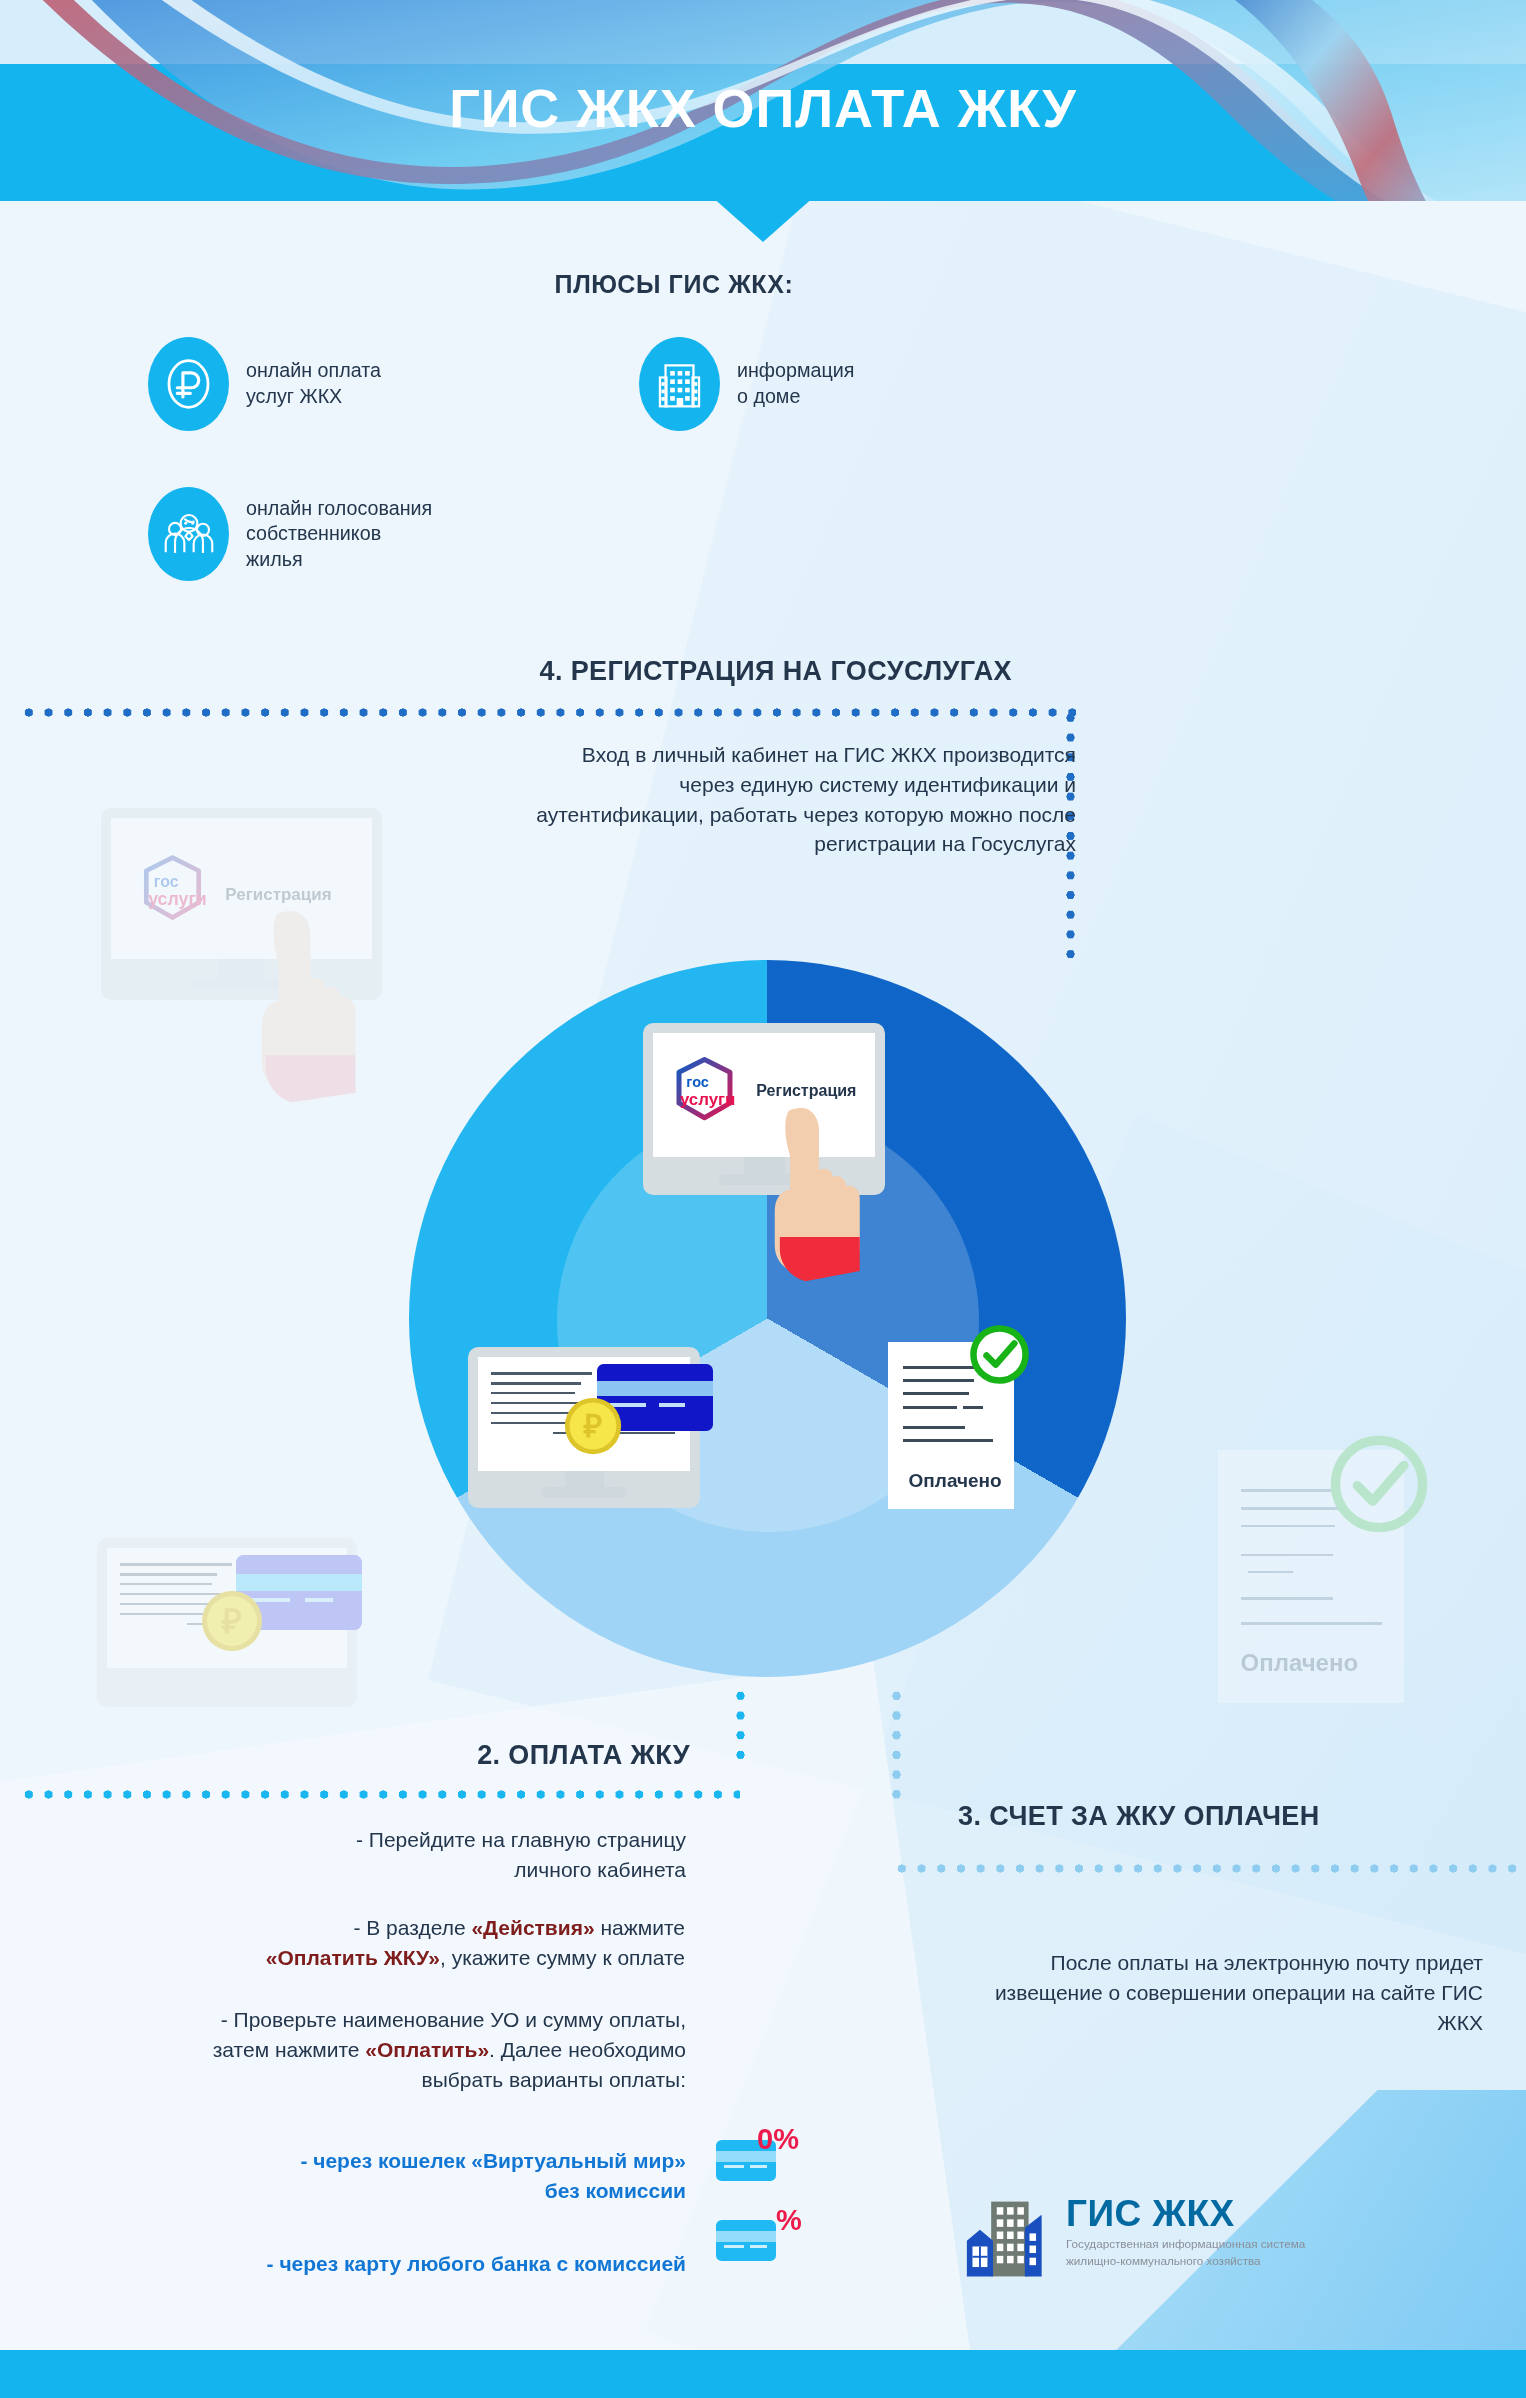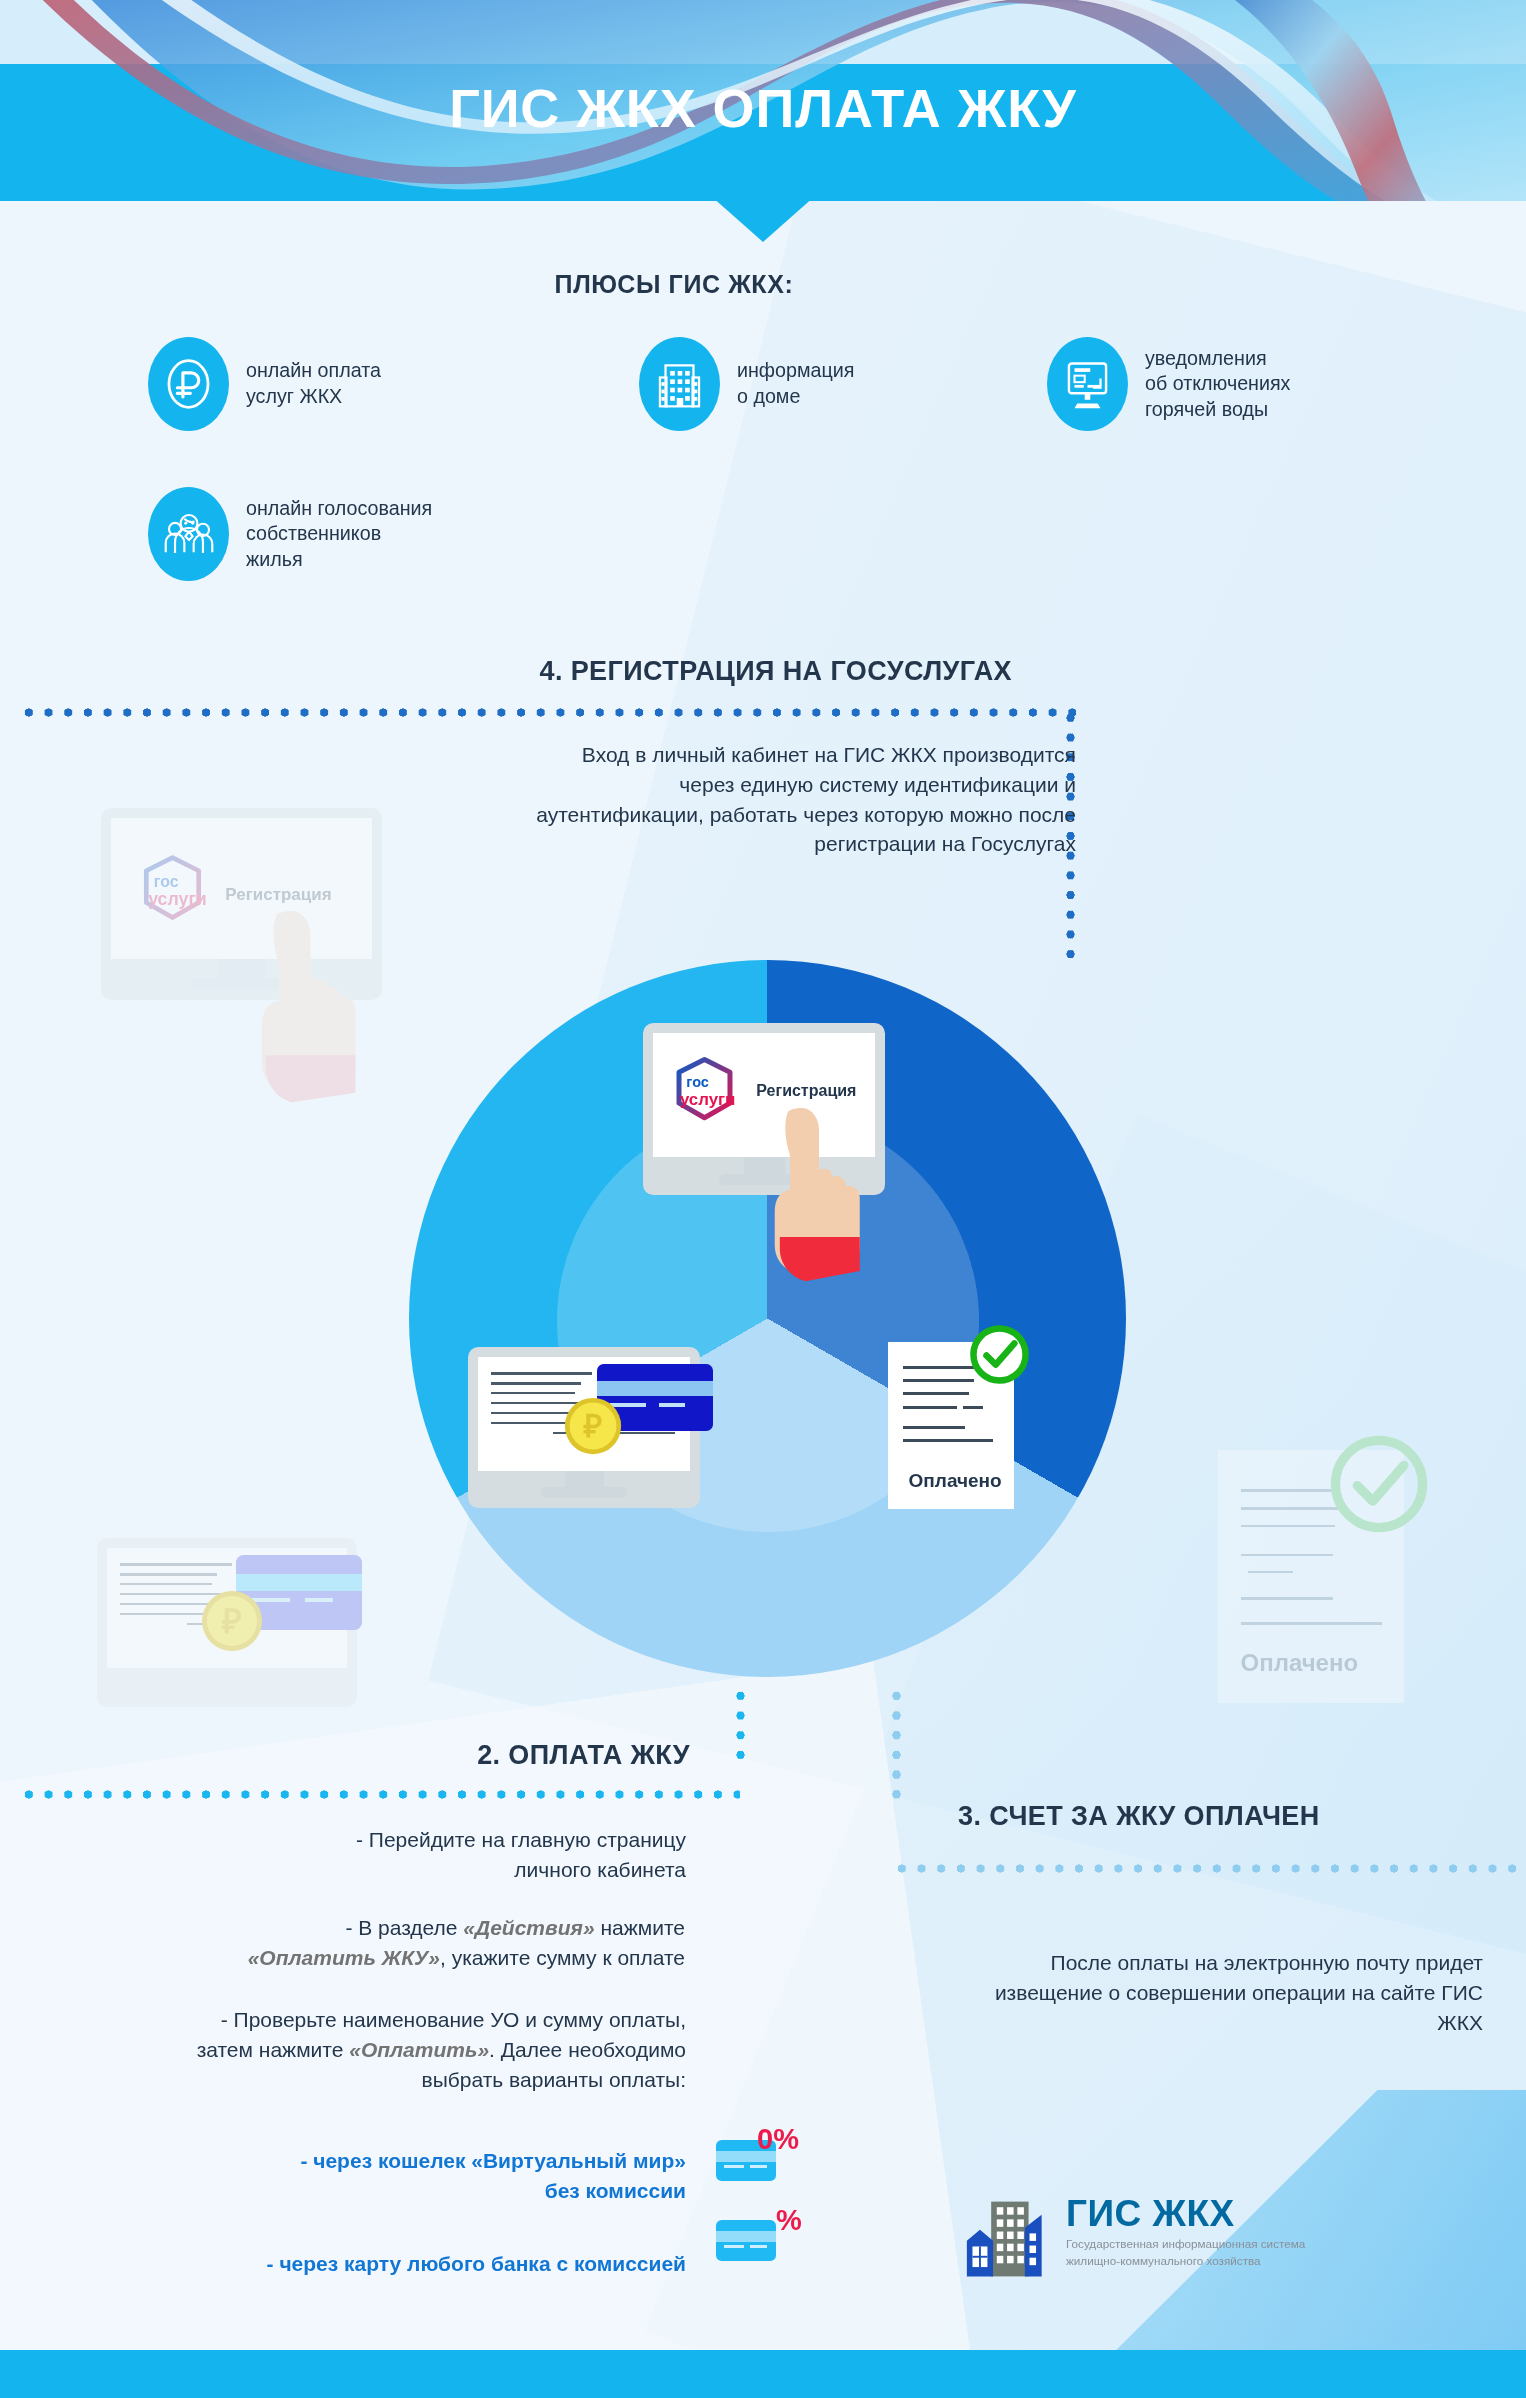--- a/index.html
+++ b/index.html
@@ -50,21 +50,21 @@
 
   
   .step-h { position:absolute; font-size:27px; font-weight:bold; color:#23364c; letter-spacing:0.4px; }
   .dots { position:absolute; height:9.4px; }
   .dots-h { background-image:radial-gradient(circle, currentColor 38%, transparent 40%);
             background-size:19.7px 9.4px; background-repeat:repeat-x; }
   .dots-v { width:9.4px; background-image:radial-gradient(circle, currentColor 38%, transparent 40%);
             background-size:9.4px 19.7px; background-repeat:repeat-y; }
 
   .para { position:absolute; font-size:21px; line-height:1.42; color:#23364c; }
-  .para b { color:#737373;font-style:italic; }
+  .para b { color:#7f1d1d; }
 
   
   .pie { position:absolute; left:409px; top:960px; width:717px; height:717px; border-radius:50%;
          background:
            conic-gradient(from 0deg,
              #1066c8 0deg 120deg,
              #9fd4f6 120deg 240deg,
              #23b6f0 240deg 360deg); }
   .pie-inner { position:absolute; left:557px; top:1110px; width:422px; height:422px;
                border-radius:50%; background:rgba(255,255,255,.20); }
@@ -189,35 +189,20 @@
             <rect x="6.6" y="43" width="3.6" height="4"></rect>
           <rect x="41.6" y="27" width="3.6" height="4"></rect>
             <rect x="41.6" y="35" width="3.6" height="4"></rect>
             <rect x="41.6" y="43" width="3.6" height="4"></rect>
         </g>
       </svg>
     </div>
     <div class="btext">информация<br>о доме</div>
   </div>
 
-  <div class="benefit b3">
-    <div class="bicon">
-      <svg width="51" height="52" viewBox="0 0 54 56">
-        <rect x="7" y="6" width="40" height="32" rx="3" fill="none" stroke="#fff" stroke-width="2.6"></rect>
-        <rect x="13" y="11" width="17" height="4" fill="#fff"></rect>
-        <rect x="13" y="19" width="11" height="7" fill="none" stroke="#fff" stroke-width="2.2"></rect>
-        <rect x="13" y="29" width="10" height="3" fill="#fff"></rect>
-        <rect x="27" y="29" width="14" height="3" fill="#fff"></rect>
-        <path d="M41 22 v10 h-8" fill="none" stroke="#fff" stroke-width="2.4"></path>
-        <rect x="24" y="38" width="6" height="7" fill="#fff"></rect>
-        <path d="M16 49 h22 l3 5 H13 Z" fill="#fff"></path>
-      </svg>
-    </div>
-    <div class="btext">уведомления<br>об отключениях<br>горячей воды</div>
-  </div>
 
   <div class="benefit b4">
     <div class="bicon">
       <svg width="54" height="49" viewBox="0 0 58 52">
         <g fill="none" stroke="#fff" stroke-width="2.3" stroke-linejoin="round">
           <circle cx="14" cy="20" r="6.5"></circle>
           <path d="M4 45 v-10 a10 10 0 0 1 20 0 v10"></path>
           <circle cx="44" cy="21" r="6.5"></circle>
           <path d="M34 45 v-9 a10 10 0 0 1 20 0 v9"></path>
           <circle cx="29" cy="14" r="9"></circle>

